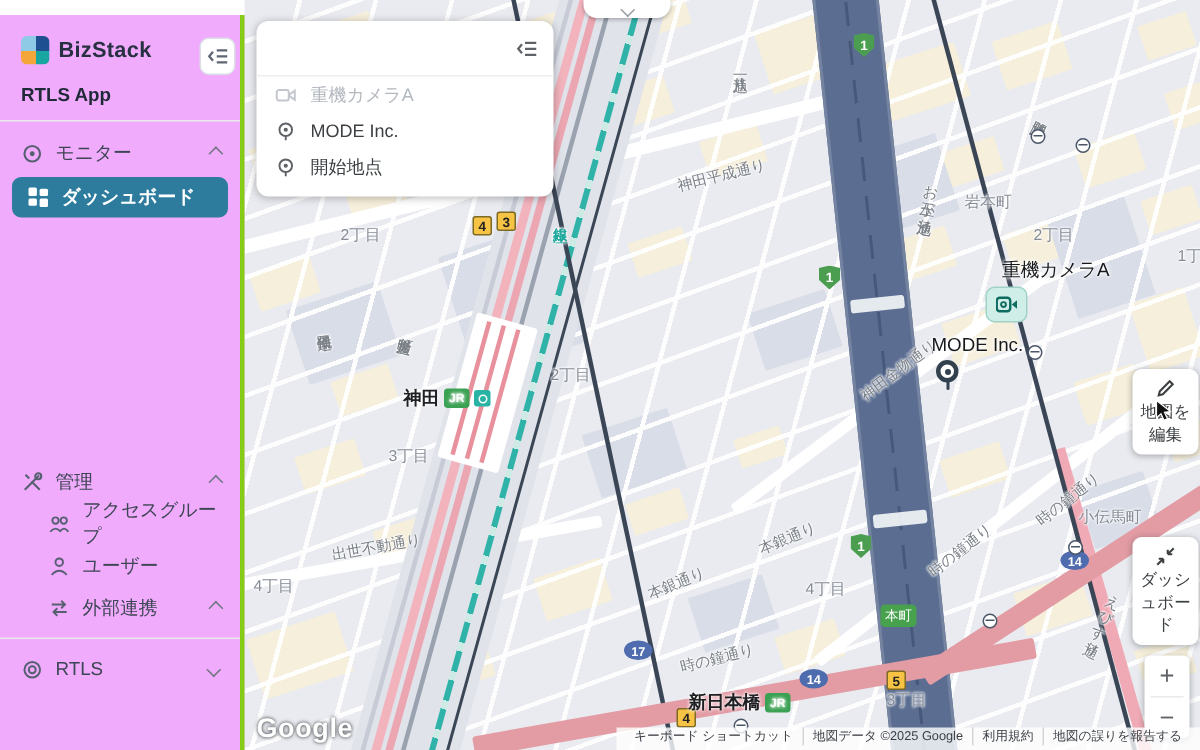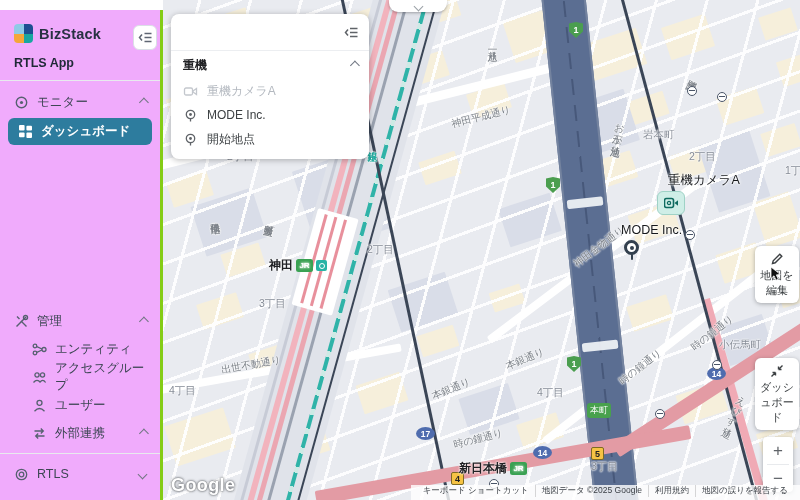--- a/index.html
+++ b/index.html
@@ -146,29 +146,20 @@
       <div class="spacer164"></div>
 
       <div class="nav-row">
         <svg class="icon15" viewBox="0 0 15 15" fill="none" stroke="#566070" stroke-width="1.4">
             <path d="M2.5 12.5L12 3"></path>
             <circle cx="11.5" cy="3.5" r="2"></circle>
             <path d="M12.5 12.5L7 7M3 2.5L5.5 5"></path>
           </svg>
         <span>管理</span>
         <span class="chev up chev-right"></span>
-      </div>
-      <div class="nav-row indent1">
-        <svg class="icon15" viewBox="0 0 15 15" fill="none" stroke="#566070" stroke-width="1.3">
-            <circle cx="3" cy="4" r="1.8"></circle>
-            <circle cx="3" cy="11" r="1.8"></circle>
-            <circle cx="12" cy="7.5" r="2"></circle>
-            <path d="M4.8 4.6L10 7M4.8 10.4L10 8"></path>
-          </svg>
-        <span>エンティティ</span>
       </div>
       <div class="nav-row indent1">
         <svg class="icon15" viewBox="0 0 15 15" fill="none" stroke="#566070" stroke-width="1.3">
             <circle cx="5" cy="5" r="2.1"></circle>
             <circle cx="10.5" cy="5" r="2.1"></circle>
             <path d="M1.5 12.5q3.5-4.2 7 0M7.8 12.5q2.9-4.2 5.8 0"></path>
           </svg>
         <span>アクセスグループ</span>
       </div>
       <div class="nav-row indent1">
@@ -357,24 +348,20 @@
     <div class="top-tab">
       <span class="chev down" style="border-color:#9aa0a6"></span>
     </div>
 
     <div class="panel">
       <div class="panel-top">
         <svg class="icon15" style="cursor:pointer" viewBox="0 0 15 15" fill="none" stroke="currentColor" stroke-width="1.5">
             <path d="M13.5 3.5H6M13.5 7.5H6M13.5 11.5H6M4 4.5L1.5 7.5L4 10.5"></path>
           </svg>
       </div>
-      <div class="panel-group">
-        <span>重機</span>
-        <span class="chev up chev-right"></span>
-      </div>
       <div class="panel-item disabled">
         <svg class="icon15" viewBox="0 0 15 15" fill="none" stroke="currentColor" stroke-width="1.3">
             <rect x="1.5" y="4" width="8" height="7" rx="1.5"></rect>
             <path d="M10 7L13.5 4.5V10.5L10 8Z"></path>
           </svg>
         <span>重機カメラA</span>
       </div>
       <div class="panel-item">
         <svg class="icon15" viewBox="0 0 15 15" fill="none" stroke="currentColor" stroke-width="1.3">
             <circle cx="7.5" cy="6.5" r="4.2"></circle>

